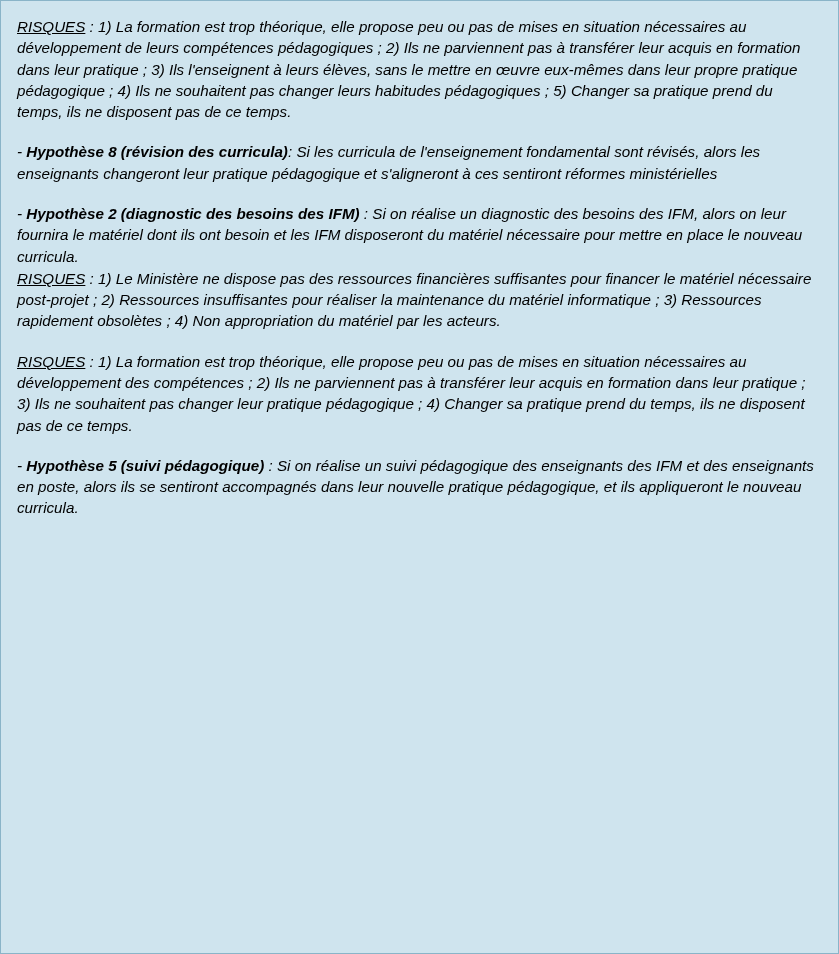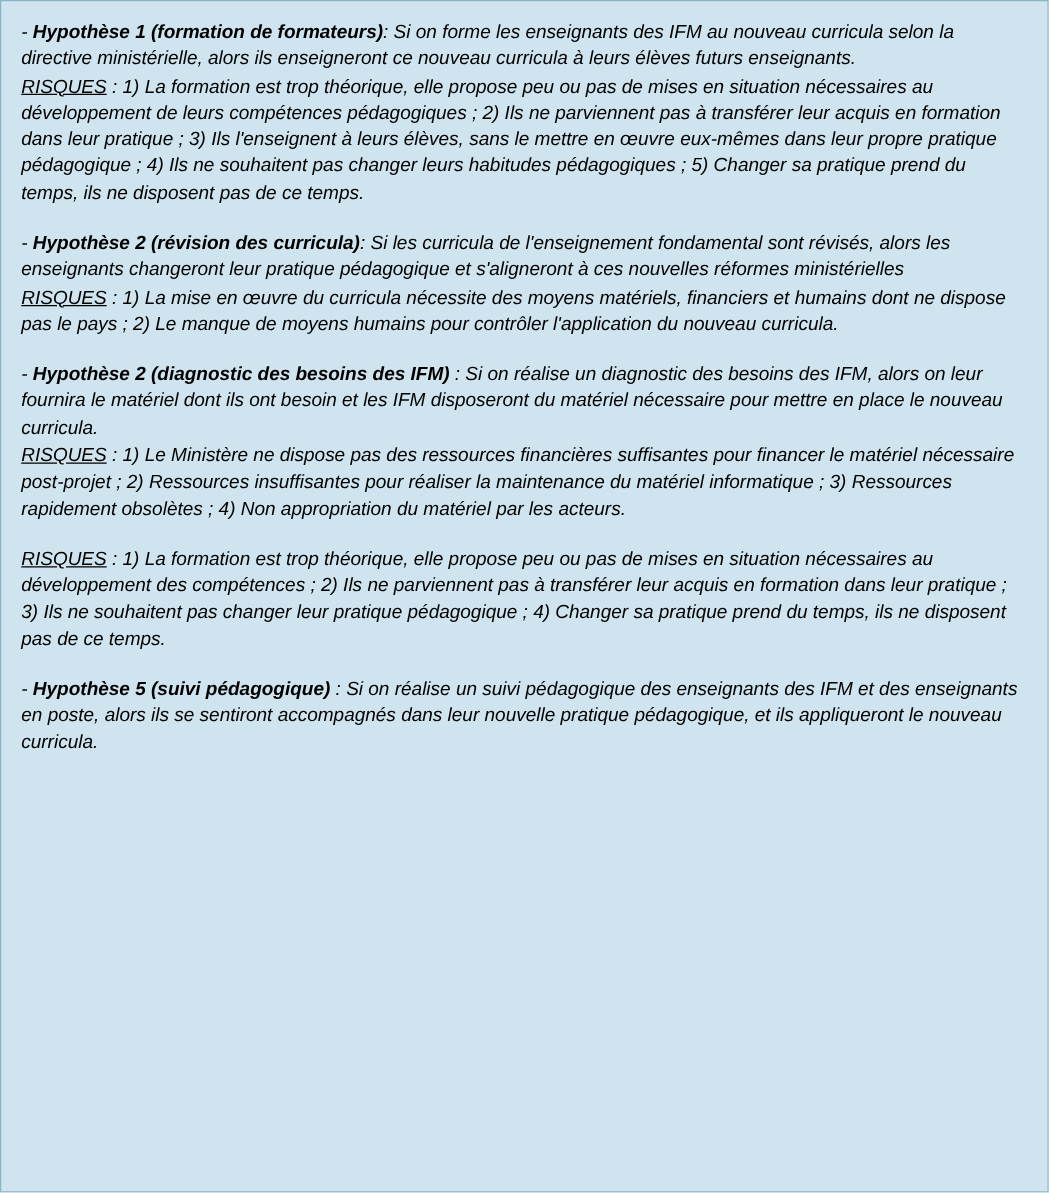--- a/index.html
+++ b/index.html
@@ -44,27 +44,25 @@
     text-decoration: underline;
     margin-top: 36px;
   }
 </style>
 </head>
 <body>
 
 <div class="panel">
 
   <div class="block">
-    <p class="hyp"><span>- </span><span class="label">Hypothèse 1 (formation de formateurs)</span><span>: Si on forme les enseignants des IFM au nouveau curricula selon la directive ministérielle, alors ils enseigneront ce nouveau curricula à leurs élèves futurs enseignants.</span></p>
     <p class="risques"><span class="rlabel">RISQUES</span><span> : 1) La formation est trop théorique, elle propose peu ou pas de mises en situation nécessaires au développement de leurs compétences pédagogiques ; 2) Ils ne parviennent pas à transférer leur acquis en formation dans leur pratique ; 3) Ils l'enseignent à leurs élèves, sans le mettre en œuvre eux-mêmes dans leur propre pratique pédagogique ; 4) Ils ne souhaitent pas changer leurs habitudes pédagogiques ; 5) Changer sa pratique prend du temps, ils ne disposent pas de ce temps.</span></p>
   </div>
 
   <div class="block">
-    <p class="hyp"><span>- </span><span class="label">Hypothèse 2 (révision des curricula)</span><span>: Si les curricula de l'enseignement fondamental sont révisés, alors les enseignants changeront leur pratique pédagogique et s'aligneront à ces nouvelles réformes ministérielles</span></p>
-    <p class="risques"><span class="rlabel">RISQUES</span><span> : 1) La mise en œuvre du curricula nécessite des moyens matériels, financiers et humains dont ne dispose pas le pays ; 2) Le manque de moyens humains pour contrôler l'application du nouveau curricula.</span></p>
+    <p class="hyp"><span>- </span><span class="label">Hypothèse 8 (révision des curricula)</span><span>: Si les curricula de l'enseignement fondamental sont révisés, alors les enseignants changeront leur pratique pédagogique et s'aligneront à ces sentiront réformes ministérielles</span></p>
   </div>
 
   <div class="block">
     <p class="hyp"><span>- </span><span class="label">Hypothèse 2 (diagnostic des besoins des IFM)</span><span> : Si on réalise un diagnostic des besoins des IFM, alors on leur fournira le matériel dont ils ont besoin et les IFM disposeront du matériel nécessaire pour mettre en place le nouveau curricula.</span></p>
     <p class="risques"><span class="rlabel">RISQUES</span><span> : 1) Le Ministère ne dispose pas des ressources financières suffisantes pour financer le matériel nécessaire post-projet ; 2) Ressources insuffisantes pour réaliser la maintenance du matériel informatique ; 3) Ressources rapidement obsolètes ; 4) Non appropriation du matériel par les acteurs.</span></p>
   </div>
 
   <div class="block">
     <p class="risques"><span class="rlabel"> RISQUES</span><span> : 1) La formation est trop théorique, elle propose peu ou pas de mises en situation nécessaires au développement des compétences ; 2) Ils ne parviennent pas à transférer leur acquis en formation dans leur pratique ; 3) Ils ne souhaitent pas changer leur pratique pédagogique ; 4) Changer sa pratique prend du temps, ils ne disposent pas de ce temps.</span></p>
   </div>

